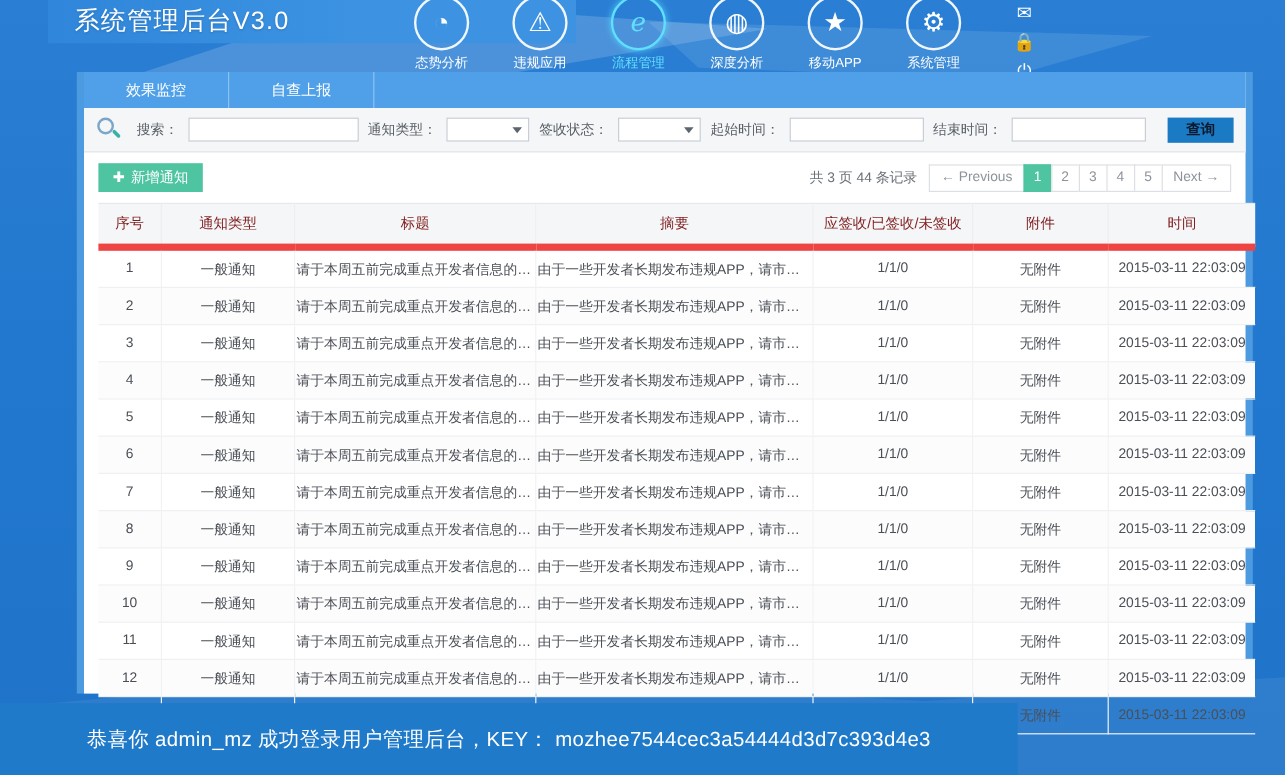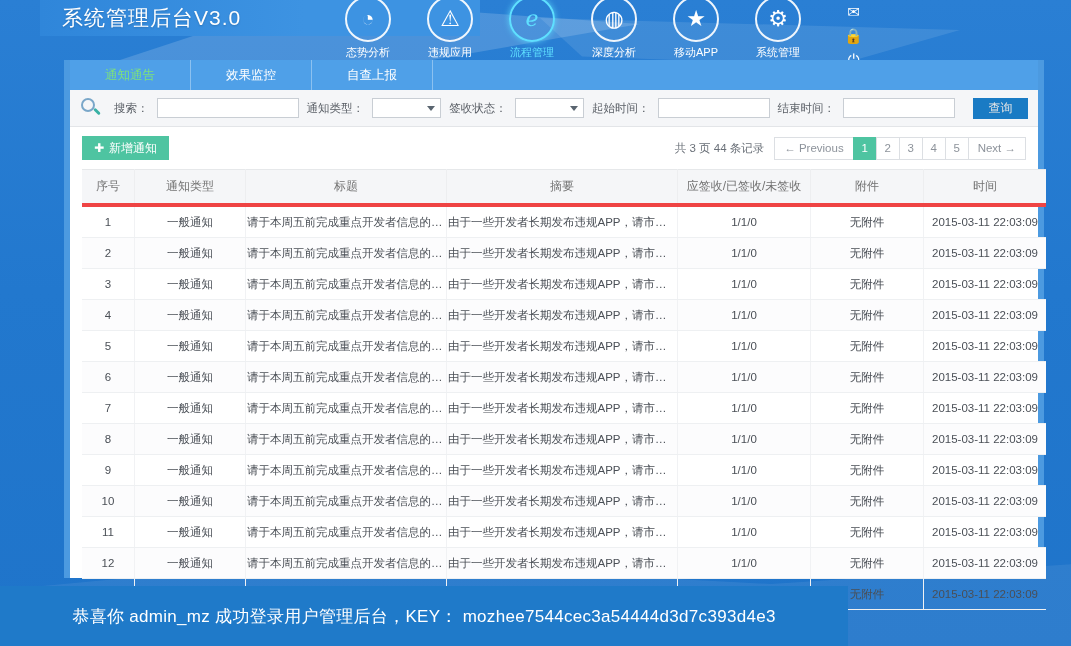--- a/index.html
+++ b/index.html
@@ -74,22 +74,22 @@
     font-size:11.5px;color:#333;padding:0 4px;outline:none;font-family:inherit;
   }
   .w-search{width:142px;}
   .w-time{width:112px;}
   .fselect{
     height:20px;width:96px;border:1px solid #c9ced4;background:#ffffff;box-sizing:border-box;
     position:relative;cursor:pointer;
   }
   .fselect .arrow{position:absolute;right:5px;top:7px;width:0;height:0;border-left:4px solid transparent;border-right:4px solid transparent;border-top:5px solid #5a6570;}
   .qbtn{
-    height:21px;width:72px;background:#1a7bc4;color:#e5e5e5;font-size:12px;
-    border:none;cursor:pointer;font-family:inherit;margin-left:10px;
+    height:21px;width:72px;background:#1a7bc4;color:#0f172a;font-size:12px;
+    border:none;cursor:pointer;font-family:inherit;margin-left:10px;font-weight:bold;
   }
 
   
   .actionbar{height:42px;display:flex;align-items:center;padding:0 12px;justify-content:space-between;}
   .addbtn{
     height:24px;padding:0 12px;background:#4ec4a1;color:#ffffff;border:none;
     font-size:12px;cursor:pointer;font-family:inherit;display:flex;align-items:center;gap:5px;
   }
   .pager-wrap{display:flex;align-items:center;gap:10px;}
   .recinfo{font-size:11.5px;color:#6a7078;}
@@ -100,23 +100,23 @@
     display:flex;align-items:center;justify-content:center;cursor:pointer;box-sizing:border-box;
   }
   .pg:last-child{border-right:1px solid #dcdfe3;}
   .pg.active{background:#4ec4a1;color:#ffffff;border-color:#4ec4a1;}
   .pg.wide{padding:0 9px;}
 
   
   .tablewrap{padding:0 12px;}
   table{border-collapse:collapse;width:944px;table-layout:fixed;}
   thead th{
-    background:#f5f6f8;border-top:1px solid #e6e8ea;border-bottom:4px solid #ef4444;
+    background:#f5f6f8;border-top:1px solid #e6e8ea;border-bottom:6px solid #ef4444;
     border-right:1px solid #edeef0;
-    height:31px;font-size:12px;font-weight:normal;color:#737373;text-align:center;
+    height:31px;font-size:12px;font-weight:normal;color:#7f1d1d;text-align:center;
   }
   thead th:last-child{border-right:none;}
   tbody td{
     border-bottom:1px solid #eef0f2;border-right:1px solid #f1f2f4;
     height:28px;font-size:11.5px;color:#4a4f56;text-align:center;
     overflow:hidden;white-space:nowrap;text-overflow:ellipsis;
   }
   tbody td:last-child{border-right:none;}
   tbody tr:nth-child(even){background:#fcfcfd;}
   .c-idx{width:50px;}
@@ -192,21 +192,20 @@
       <span class="ei">⏻</span>
     </div>
 </div>
 
 <div class="panel-rail"></div>
 <div class="panel-rail-r"></div>
 
 <div class="panel">
 
   <div class="tabstrip" id="tabstrip">
-      <div class="tab active">通知通告</div>
       <div class="tab">效果监控</div>
       <div class="tab">自查上报</div>
     </div>
 
   <div class="filterbar">
     <div class="mag">
       <div class="circ"></div>
         <div class="hndl"></div>
     </div>
     <span class="flabel">搜索：</span>

